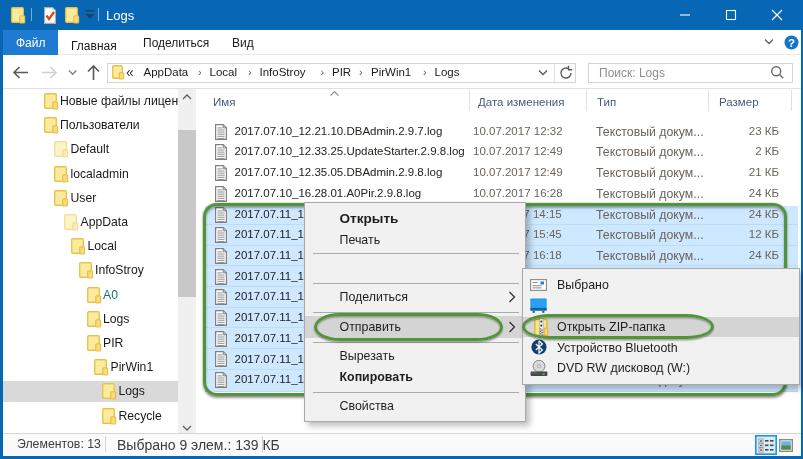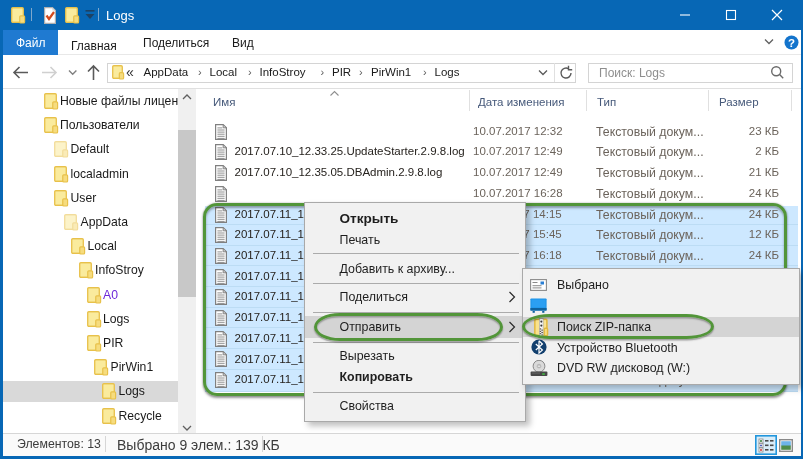--- a/index.html
+++ b/index.html
@@ -137,21 +137,21 @@
 <rect x="0.75" y="0.75" width="11.5" height="14.5" rx="1" fill="#fdf2ae" stroke="#e8c14a" stroke-width="1.4"></rect>
 <rect x="1.9" y="1.9" width="9.2" height="12.2" fill="#f6d977" opacity="0.3"></rect>
 <rect x="8.76" y="8.8" width="4.840000000000001" height="7.2" rx="1" fill="#f6dc7e" stroke="#e8c14a" stroke-width="1.2"></rect>
 </svg>
 <div class="txt" style="left:92.5px;top:174.4px;color:#1a1a1a;font-size:12.2px">InfoStroy</div>
 <svg style="position:absolute;left:84px;top:197.6px;opacity:1" width="15" height="17" viewBox="0 0 15 17">
 <rect x="0.75" y="0.75" width="11.5" height="14.5" rx="1" fill="#fdf2ae" stroke="#e8c14a" stroke-width="1.4"></rect>
 <rect x="1.9" y="1.9" width="9.2" height="12.2" fill="#f6d977" opacity="0.3"></rect>
 <rect x="8.76" y="8.8" width="4.840000000000001" height="7.2" rx="1" fill="#f6dc7e" stroke="#e8c14a" stroke-width="1.2"></rect>
 </svg>
-<div class="txt" style="left:100.5px;top:198.6px;color:#6d28d9;font-size:12.2px">A0</div>
+<div class="txt" style="left:100.5px;top:198.6px;color:#0f766e;font-size:12.2px">A0</div>
 <svg style="position:absolute;left:84px;top:221.79999999999998px;opacity:1" width="15" height="17" viewBox="0 0 15 17">
 <rect x="0.75" y="0.75" width="11.5" height="14.5" rx="1" fill="#fdf2ae" stroke="#e8c14a" stroke-width="1.4"></rect>
 <rect x="1.9" y="1.9" width="9.2" height="12.2" fill="#f6d977" opacity="0.3"></rect>
 <rect x="8.76" y="8.8" width="4.840000000000001" height="7.2" rx="1" fill="#f6dc7e" stroke="#e8c14a" stroke-width="1.2"></rect>
 </svg>
 <div class="txt" style="left:100.5px;top:222.8px;color:#1a1a1a;font-size:12.2px">Logs</div>
 <svg style="position:absolute;left:84px;top:246.0px;opacity:1" width="15" height="17" viewBox="0 0 15 17">
 <rect x="0.75" y="0.75" width="11.5" height="14.5" rx="1" fill="#fdf2ae" stroke="#e8c14a" stroke-width="1.4"></rect>
 <rect x="1.9" y="1.9" width="9.2" height="12.2" fill="#f6d977" opacity="0.3"></rect>
 <rect x="8.76" y="8.8" width="4.840000000000001" height="7.2" rx="1" fill="#f6dc7e" stroke="#e8c14a" stroke-width="1.2"></rect>
@@ -199,20 +199,21 @@
 <svg style="position:absolute;left:215px;top:123.75px" width="12" height="16" viewBox="0 0 12 16">
 <path d="M0.6 0.6 H8.2 L11.4 3.8 V15.4 H0.6 Z" fill="#fff" stroke="#808080" stroke-width="1.2"></path>
 <path d="M8.2 0.6 V3.8 H11.4 Z" fill="#e8e8e8" stroke="#808080" stroke-width="1"></path>
 <rect x="2.4" y="3.4" width="5" height="1" fill="#909090"></rect>
       <rect x="2.4" y="5.5" width="7.2" height="1" fill="#909090"></rect>
       <rect x="2.4" y="7.6" width="7.2" height="1" fill="#909090"></rect>
       <rect x="2.4" y="9.700000000000001" width="7.2" height="1" fill="#909090"></rect>
       <rect x="2.4" y="11.8" width="7.2" height="1" fill="#909090"></rect>
       <rect x="2.4" y="13.9" width="7.2" height="1" fill="#909090"></rect>
 </svg>
+<div class="txt" style="left:234.5px;top:124.8px;color:#26221e;font-size:11.5px">2017.07.10_12.21.10.DBAdmin.2.9.7.log</div>
 <div class="txt" style="left:473px;top:124.8px;color:#6b635b;font-size:11.5px">10.07.2017 12:32</div>
 <div class="txt" style="left:596px;top:124.8px;color:#6b635b;font-size:12.3px">Текстовый докум...</div>
 <div class="txt" style="left:709px;top:124.8px;width:70px;text-align:right;color:#6b635b;font-size:11.5px">23 КБ</div>
 <svg style="position:absolute;left:215px;top:144.45px" width="12" height="16" viewBox="0 0 12 16">
 <path d="M0.6 0.6 H8.2 L11.4 3.8 V15.4 H0.6 Z" fill="#fff" stroke="#808080" stroke-width="1.2"></path>
 <path d="M8.2 0.6 V3.8 H11.4 Z" fill="#e8e8e8" stroke="#808080" stroke-width="1"></path>
 <rect x="2.4" y="3.4" width="5" height="1" fill="#909090"></rect>
       <rect x="2.4" y="5.5" width="7.2" height="1" fill="#909090"></rect>
       <rect x="2.4" y="7.6" width="7.2" height="1" fill="#909090"></rect>
       <rect x="2.4" y="9.700000000000001" width="7.2" height="1" fill="#909090"></rect>
@@ -240,20 +241,21 @@
 <svg style="position:absolute;left:215px;top:185.85px" width="12" height="16" viewBox="0 0 12 16">
 <path d="M0.6 0.6 H8.2 L11.4 3.8 V15.4 H0.6 Z" fill="#fff" stroke="#808080" stroke-width="1.2"></path>
 <path d="M8.2 0.6 V3.8 H11.4 Z" fill="#e8e8e8" stroke="#808080" stroke-width="1"></path>
 <rect x="2.4" y="3.4" width="5" height="1" fill="#909090"></rect>
       <rect x="2.4" y="5.5" width="7.2" height="1" fill="#909090"></rect>
       <rect x="2.4" y="7.6" width="7.2" height="1" fill="#909090"></rect>
       <rect x="2.4" y="9.700000000000001" width="7.2" height="1" fill="#909090"></rect>
       <rect x="2.4" y="11.8" width="7.2" height="1" fill="#909090"></rect>
       <rect x="2.4" y="13.9" width="7.2" height="1" fill="#909090"></rect>
 </svg>
+<div class="txt" style="left:234.5px;top:186.8px;color:#26221e;font-size:11.5px">2017.07.10_16.28.01.A0Pir.2.9.8.log</div>
 <div class="txt" style="left:473px;top:186.8px;color:#6b635b;font-size:11.5px">10.07.2017 16:28</div>
 <div class="txt" style="left:596px;top:186.8px;color:#6b635b;font-size:12.3px">Текстовый докум...</div>
 <div class="txt" style="left:709px;top:186.8px;width:70px;text-align:right;color:#6b635b;font-size:11.5px">24 КБ</div>
 <div class="abs" style="left:204.5px;top:205.8px;width:593px;height:19.1px;background:#cde8ff;border-bottom:1px solid #bcdcf4"></div>
 <svg style="position:absolute;left:215px;top:206.54999999999998px" width="12" height="16" viewBox="0 0 12 16">
 <path d="M0.6 0.6 H8.2 L11.4 3.8 V15.4 H0.6 Z" fill="#fff" stroke="#808080" stroke-width="1.2"></path>
 <path d="M8.2 0.6 V3.8 H11.4 Z" fill="#e8e8e8" stroke="#808080" stroke-width="1"></path>
 <rect x="2.4" y="3.4" width="5" height="1" fill="#909090"></rect>
       <rect x="2.4" y="5.5" width="7.2" height="1" fill="#909090"></rect>
       <rect x="2.4" y="7.6" width="7.2" height="1" fill="#909090"></rect>
@@ -384,40 +386,39 @@
 <div class="txt" style="left:234.5px;top:373.1px;color:#26221e;font-size:11.5px">2017.07.11_17.05.12.DBAdmin.2.9.8.log</div>
 <div class="txt" style="left:473px;top:373.1px;color:#6b635b;font-size:11.5px">11.07.2017 17:05</div>
 <div class="txt" style="left:596px;top:373.1px;color:#6b635b;font-size:12.3px">Текстовый докум...</div>
 <div class="txt" style="left:709px;top:373.1px;width:70px;text-align:right;color:#6b635b;font-size:11.5px">22 КБ</div>
 <div class="abs" style="left:202.7px;top:203.2px;width:584.1px;height:192.8px;border:3.6px solid #529539;border-radius:14px;box-shadow:0 1.5px 2.5px rgba(0,0,0,0.4), 0 0 1.5px rgba(0,0,0,0.3), inset 0 2px 2.5px rgba(0,0,0,0.35)"></div>
 <div class="abs" style="left:303.5px;top:202px;width:222px;height:219.5px;background:#f1f1f1;border:1px solid #a9a9a9;box-shadow:4px 4px 6px rgba(0,0,0,0.25)"></div>
 <div class="abs" style="left:304.5px;top:315.7px;width:220px;height:21.9px;background:#d4d4d4"></div>
 <div class="txt" style="left:339.5px;top:211.0px;color:#1e1e1e;font-size:13.6px;font-weight:bold">Открыть</div>
 <div class="txt" style="left:339.5px;top:233.0px;color:#1e1e1e;font-size:12.4px;font-weight:normal">Печать</div>
 <div class="abs" style="left:313px;top:253.0px;width:206px;height:1px;background:#ababab"></div>
-<div class="txt" style="left:339.5px;top:262.0px;color:#1e1e1e;font-size:12.4px;font-weight:normal">Добавить к архиву...</div>
 <div class="abs" style="left:313px;top:283.0px;width:206px;height:1px;background:#ababab"></div>
 <div class="txt" style="left:339.5px;top:290.0px;color:#1e1e1e;font-size:12.4px;font-weight:normal">Поделиться</div>
 <svg class="abs" style="left:508px;top:291.0px" width="8" height="12" viewBox="0 0 8 12">
 <path d="M1.5 1 L6.5 6 L1.5 11" fill="none" stroke="#2a2a2a" stroke-width="1.2"></path>
     </svg>
 <div class="abs" style="left:313px;top:312.0px;width:206px;height:1px;background:#ababab"></div>
 <div class="txt" style="left:339.5px;top:319.5px;color:#1e1e1e;font-size:12.4px;font-weight:normal">Отправить</div>
 <svg class="abs" style="left:508px;top:320.5px" width="8" height="12" viewBox="0 0 8 12">
 <path d="M1.5 1 L6.5 6 L1.5 11" fill="none" stroke="#2a2a2a" stroke-width="1.2"></path>
     </svg>
 <div class="abs" style="left:313px;top:341.5px;width:206px;height:1px;background:#ababab"></div>
 <div class="txt" style="left:339.5px;top:348.5px;color:#1e1e1e;font-size:12.4px;font-weight:normal">Вырезать</div>
 <div class="txt" style="left:339.5px;top:370.0px;color:#1e1e1e;font-size:12.4px;font-weight:bold">Копировать</div>
 <div class="abs" style="left:313px;top:391.5px;width:206px;height:1px;background:#ababab"></div>
 <div class="txt" style="left:339.5px;top:398.5px;color:#1e1e1e;font-size:12.4px;font-weight:normal">Свойства</div>
 <div class="abs" style="left:522px;top:268px;width:278px;height:117px;background:#f1f1f1;border:1px solid #a9a9a9;box-shadow:4px 4px 6px rgba(0,0,0,0.25)"></div>
 <div class="abs" style="left:523px;top:316.5px;width:276px;height:20.5px;background:#d4d4d4"></div>
 <div class="txt" style="left:557px;top:278.2px;color:#1e1e1e;font-size:12.4px;font-weight:normal">Выбрано</div>
-<div class="txt" style="left:557px;top:319.8px;color:#1e1e1e;font-size:12.4px;font-weight:normal">Поиск ZIP-папка</div>
+<div class="txt" style="left:557px;top:319.8px;color:#1e1e1e;font-size:12.4px;font-weight:normal">Открыть ZIP-папка</div>
 <div class="txt" style="left:557px;top:340.6px;color:#1e1e1e;font-size:12.4px;font-weight:normal">Устройство Bluetooth</div>
 <div class="txt" style="left:557px;top:361.4px;color:#1e1e1e;font-size:12.4px;font-weight:normal">DVD RW дисковод (W:)</div>
 <svg class="abs" style="left:530px;top:279px" width="17" height="12" viewBox="0 0 17 12">
 <rect x="0.6" y="0.6" width="15.8" height="10.8" fill="#fff" stroke="#8a8a8a" stroke-width="1.1"></rect>
 <rect x="10.5" y="2.5" width="3.5" height="3" fill="#2a7fd4"></rect>
 <rect x="2.5" y="3" width="5" height="1" fill="#8a8a8a"></rect>
 <rect x="2.5" y="6.2" width="9" height="1" fill="#8a8a8a"></rect>
 <rect x="2.5" y="8.4" width="9" height="1" fill="#8a8a8a"></rect>
 </svg>
 <svg class="abs" style="left:530px;top:297.5px" width="17" height="15" viewBox="0 0 17 15">

